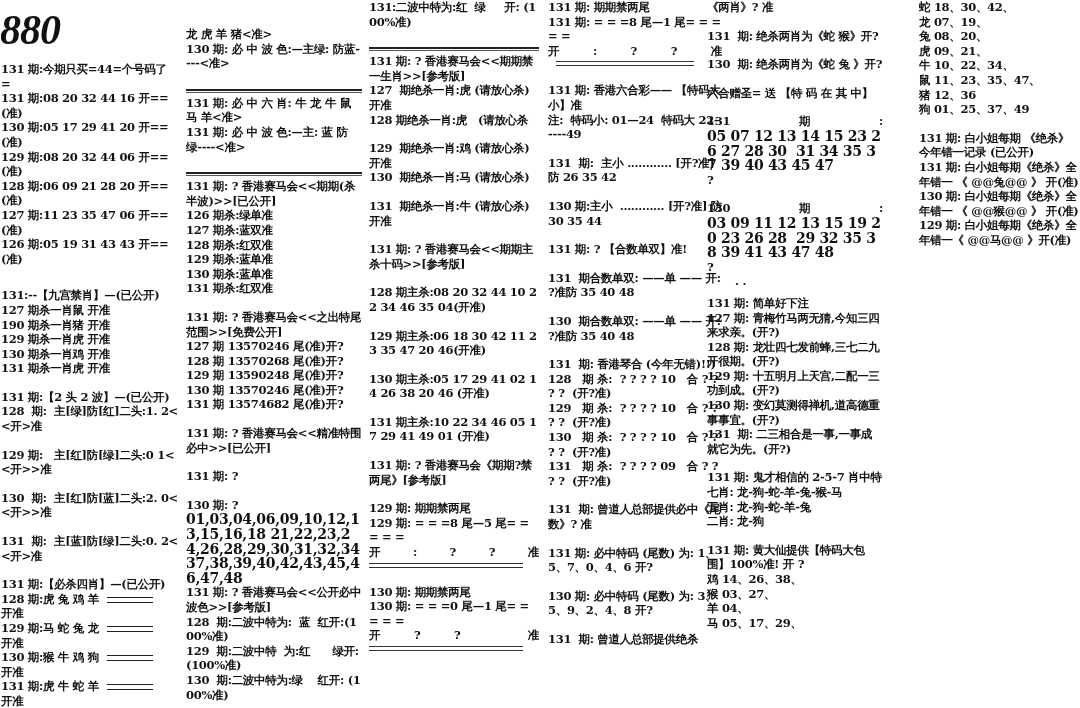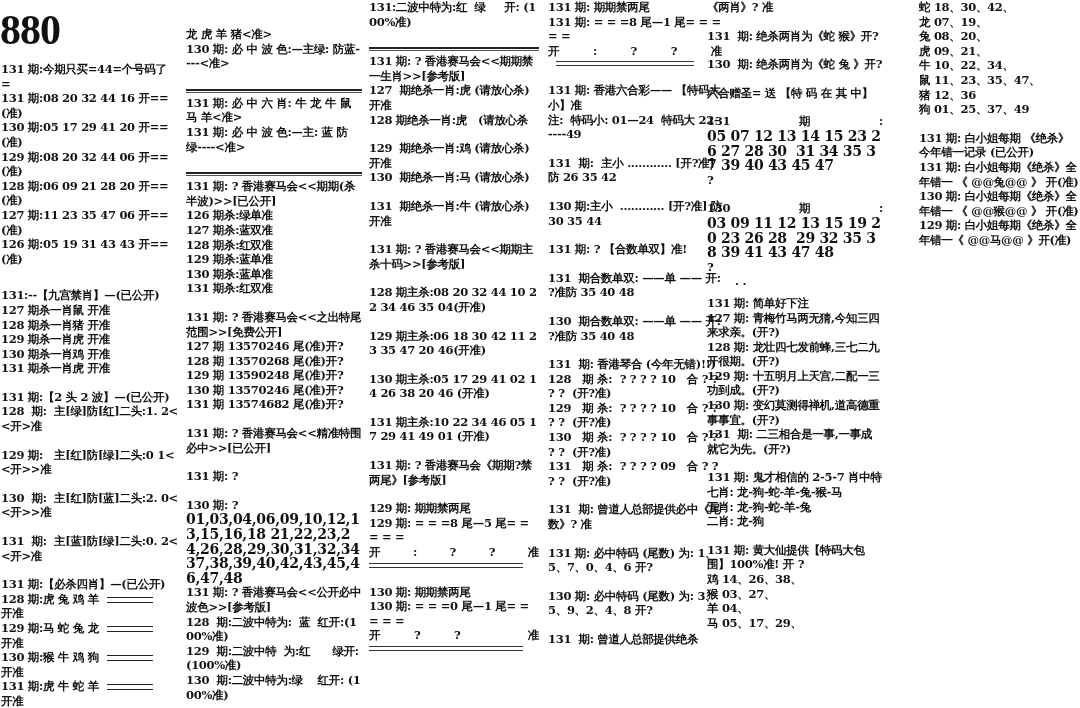--- a/index.html
+++ b/index.html
@@ -15,21 +15,21 @@
   }
   #c1 { left: 1px;   width: 181px; }
   #c2 { left: 186px; width: 176px; margin-top: 27px; }
   #c3 { left: 369px; width: 170px; }
   #c4 { left: 548px; width: 174px; }
   #c5 { left: 707px; width: 176px; }
   #c6 { left: 919px; width: 160px; }
   .big-title {
     font-family: "Liberation Serif", "DejaVu Serif", serif;
     font-size: 42px; line-height: 44px; font-weight: bold;
-    margin: 8px 0 10px -1px; letter-spacing: -1px;
+    margin: 8px 0 10px -1px; letter-spacing: -1px; font-style: italic;
   }
   .line { white-space: pre-wrap; word-break: break-all; }
   .gap { height: 14px; }
   .gap-s { height: 7px; }
   .rule-double {
     border-top: 2px solid #222; border-bottom: 1px solid #555;
     height: 1px; margin: 4px 0 3px 0;
   }
   .rule-dash {
     height: 3px; margin: 3px 16px 3px 0;
@@ -52,21 +52,21 @@
   <div class="line">=</div>
   <div class="line">131 期:08 20 32 44 16 开==(准)</div>
   <div class="line">130 期:05 17 29 41 20 开==(准)</div>
   <div class="line">129 期:08 20 32 44 06 开==(准)</div>
   <div class="line">128 期:06 09 21 28 20 开==(准)</div>
   <div class="line">127 期:11 23 35 47 06 开==(准)</div>
   <div class="line">126 期:05 19 31 43 43 开==(准)</div>
   <div class="gap" style="height:22px"></div>
   <div class="line">131:--【九宫禁肖】—(已公开)</div>
   <div class="line">127 期杀一肖鼠 开准</div>
-  <div class="line">128 期杀一肖猪 开准</div>
+  <div class="line">190 期杀一肖猪 开准</div>
   <div class="line">129 期杀一肖虎 开准</div>
   <div class="line">130 期杀一肖鸡 开准</div>
   <div class="line">131 期杀一肖虎 开准</div>
   <div class="gap"></div>
   <div class="line">131 期:【2 头 2 波】—(已公开)</div>
   <div class="line">128  期:  主[绿]防[红]二头:1. 2&lt;&lt;开&gt;准</div>
   <div class="gap"></div>
   <div class="line">129 期:   主[红]防[绿]二头:0 1&lt;&lt;开&gt;&gt;准</div>
   <div class="gap"></div>
   <div class="line">130  期:  主[红]防[蓝]二头:2. 0&lt;&lt;开&gt;&gt;准</div>

